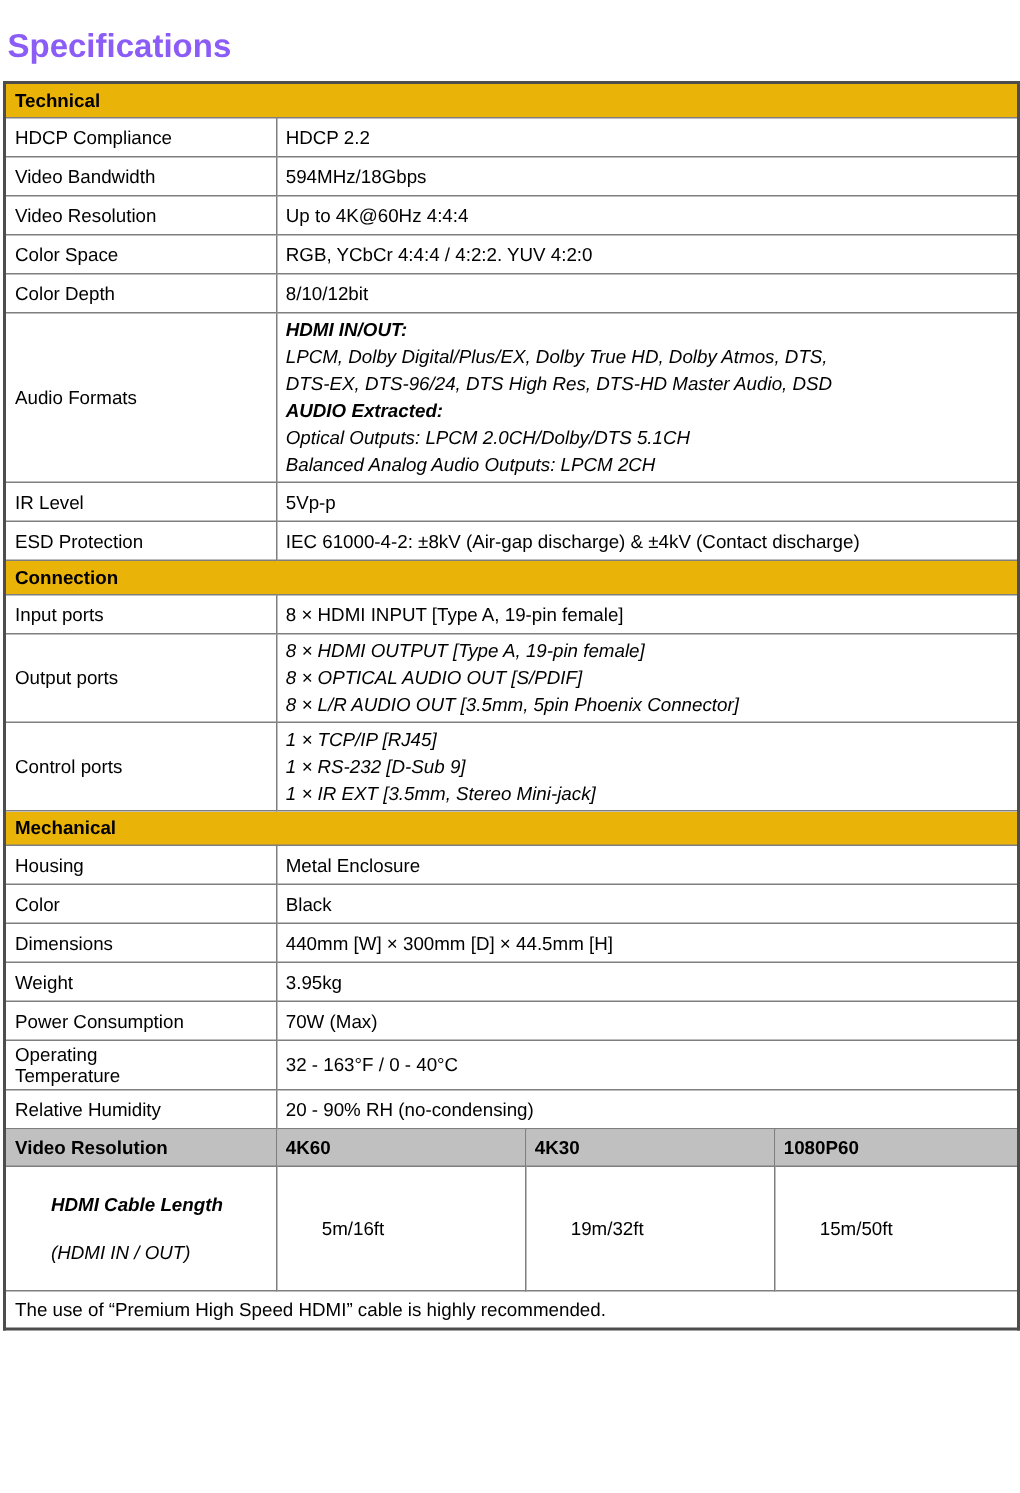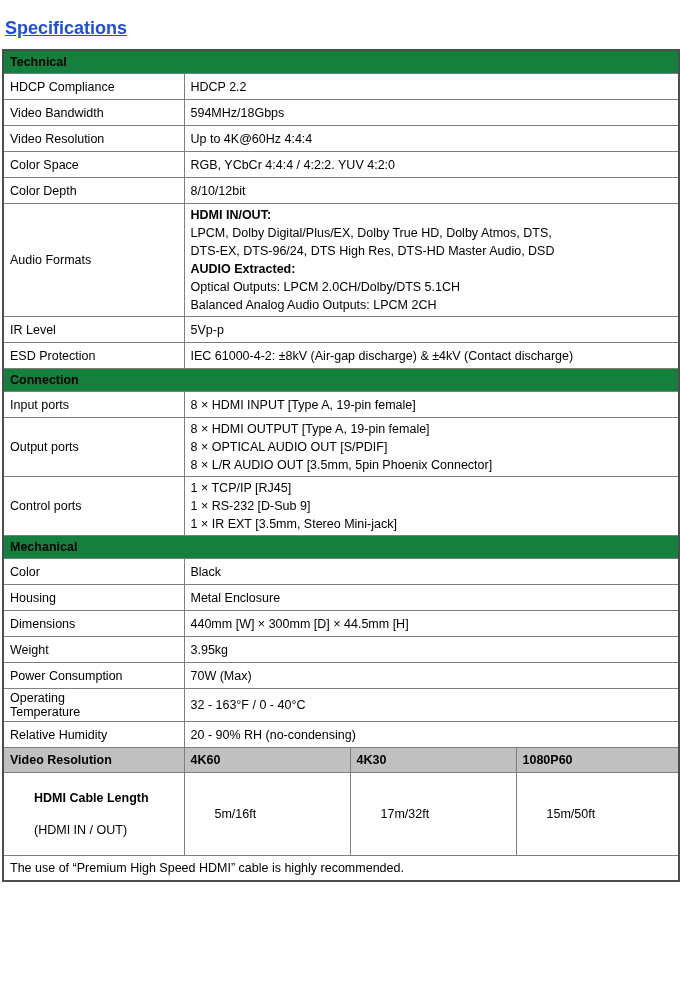--- a/index.html
+++ b/index.html
@@ -3,48 +3,47 @@
 <meta charset="utf-8">
 <style>
   html, body { margin: 0; padding: 0; background: #ffffff; }
   body {
     font-family: "Liberation Sans", sans-serif;
     color: #000;
     width: 680px;
   }
   .page { width: 680px; }
   h1.title {
-    color: #1d4ed8;
-    font-size: 18px;
+    color: #8b5cf6;
+    font-size: 22px;
     font-weight: bold;
     margin: 18px 0 10px 5px;
-    text-decoration: underline;
   }
   table.spec {
     border-collapse: collapse;
     table-layout: fixed;
     width: 676px;
     margin: 0 2px 6px 2px;
     border: 2px solid #4d4d4d;
   }
   table.spec td {
     border: 1px solid #7f7f7f;
     font-size: 12.5px;
     padding: 2px 6px;
     vertical-align: middle;
     overflow: hidden;
   }
   tr.sec td {
-    background: #15803d;
+    background: #eab308;
     font-weight: bold;
     height: 18px;
   }
   tr.r td { height: 21px; }
   td.lab { white-space: pre-line; }
-  .ln { line-height: 18px; }
+  .ln { line-height: 18px; font-style: italic; }
   .b { font-weight: bold; }
   tr.res-head td {
     background: #c0c0c0;
     font-weight: bold;
     height: 20px;
   }
   td.ctr { text-align: left; }
   tr.cable td { height: 32px; padding-left: 30px; }
   tr.note td { height: 20px; }
 </style>
@@ -127,26 +126,26 @@
         <div class="ln">1 × TCP/IP [RJ45]</div>
         <div class="ln">1 × RS-232 [D-Sub 9]</div>
         <div class="ln">1 × IR EXT [3.5mm, Stereo Mini-jack]</div>
       </td>
     </tr>
 
     <tr class="sec">
       <td colspan="4">Mechanical</td>
     </tr>
     <tr class="r">
+      <td class="lab">Housing</td>
+      <td class="val" colspan="3">Metal Enclosure</td>
+    </tr>
+    <tr class="r">
       <td class="lab">Color</td>
       <td class="val" colspan="3">Black</td>
-    </tr>
-    <tr class="r">
-      <td class="lab">Housing</td>
-      <td class="val" colspan="3">Metal Enclosure</td>
     </tr>
     <tr class="r">
       <td class="lab">Dimensions</td>
       <td class="val" colspan="3">440mm [W] × 300mm [D] × 44.5mm [H]</td>
     </tr>
     <tr class="r">
       <td class="lab">Weight</td>
       <td class="val" colspan="3">3.95kg</td>
     </tr>
     <tr class="r">
@@ -168,21 +167,21 @@
       <td class="ctr">4K60</td>
       <td class="ctr">4K30</td>
       <td class="ctr">1080P60</td>
     </tr>
     <tr class="cable">
       <td class="lab">
         <div class="ln b">HDMI Cable Length</div>
         <div class="ln">(HDMI IN / OUT)</div>
       </td>
       <td class="ctr">5m/16ft</td>
-      <td class="ctr">17m/32ft</td>
+      <td class="ctr">19m/32ft</td>
       <td class="ctr">15m/50ft</td>
     </tr>
     <tr class="note">
       <td colspan="4">The use of “Premium High Speed HDMI” cable is highly recommended.</td>
     </tr>
   </tbody>
     </table>
 </div>
 
 </body></html>

